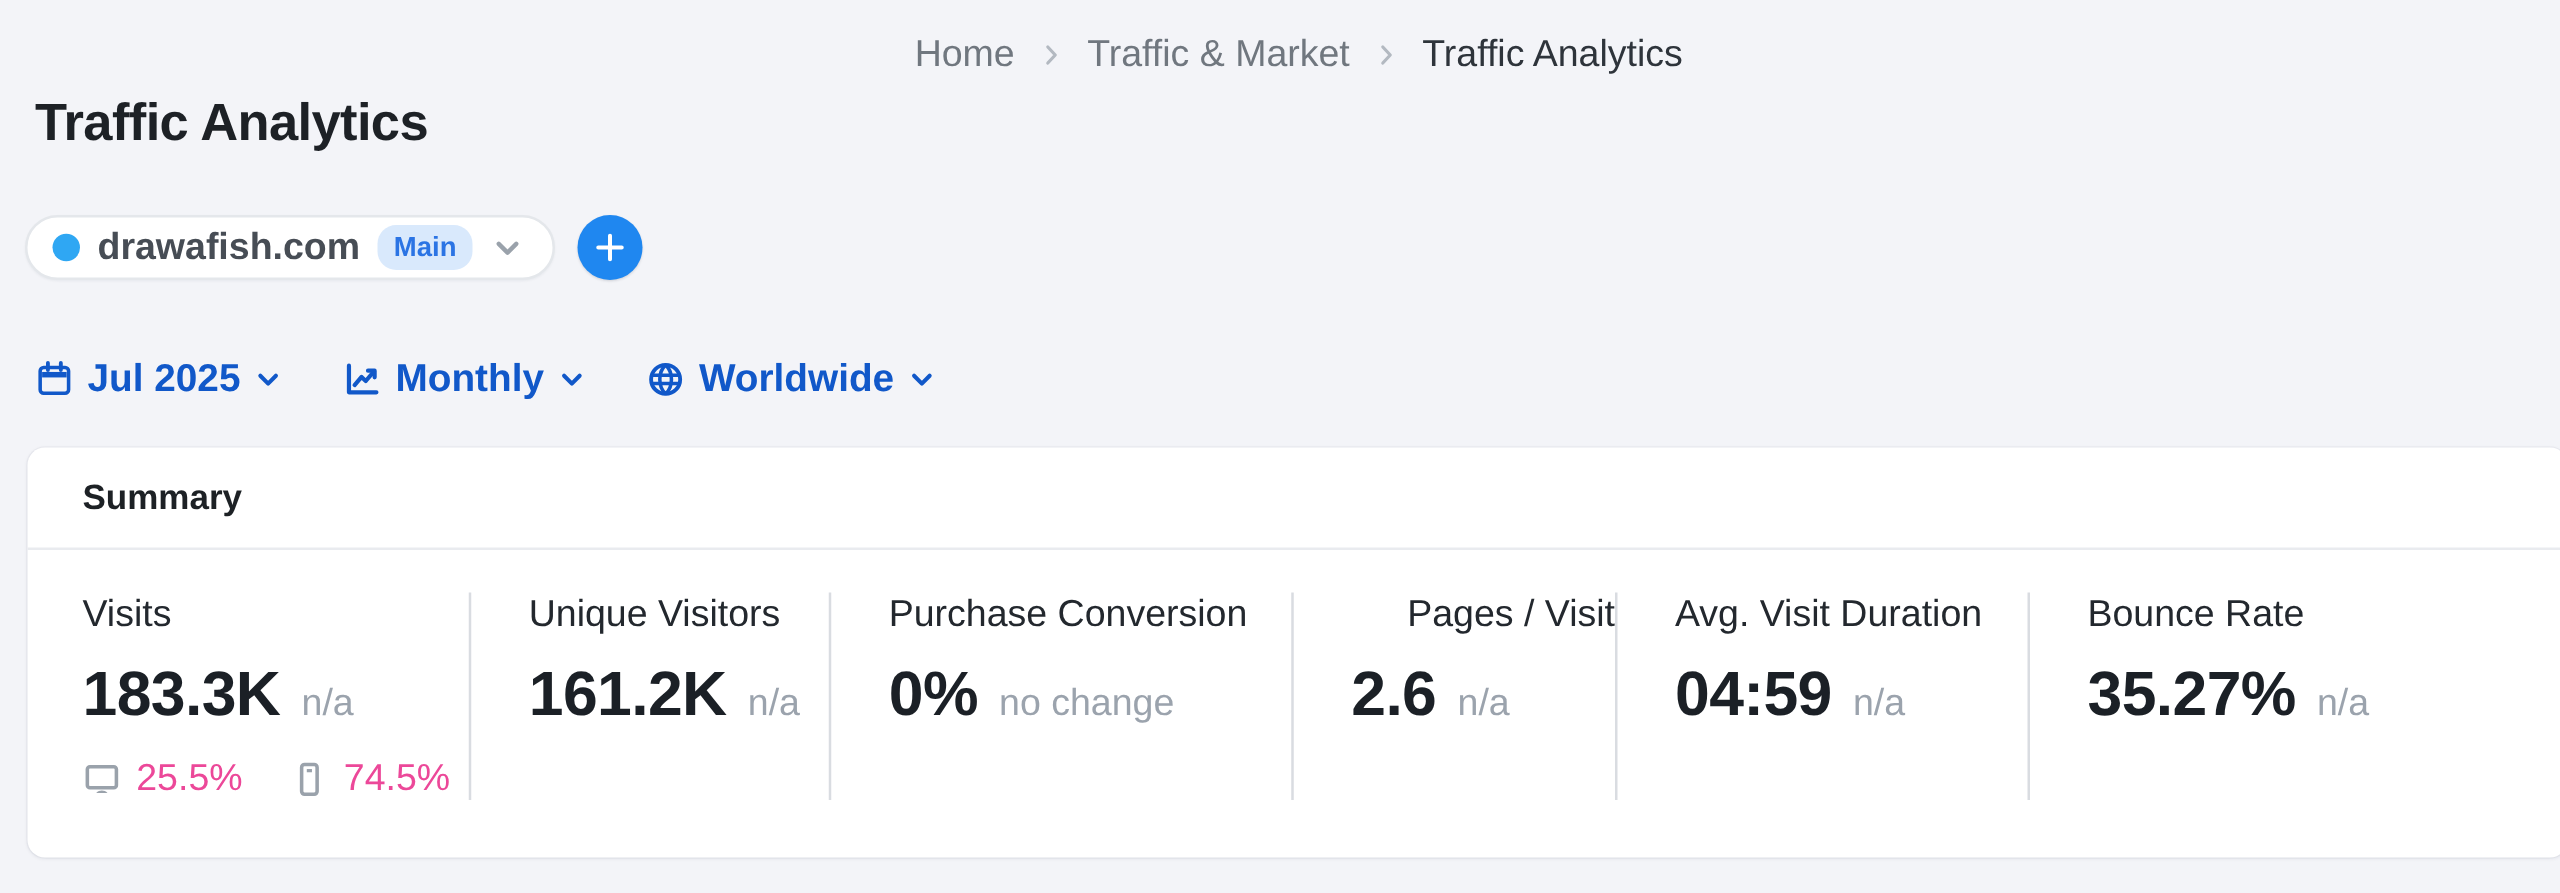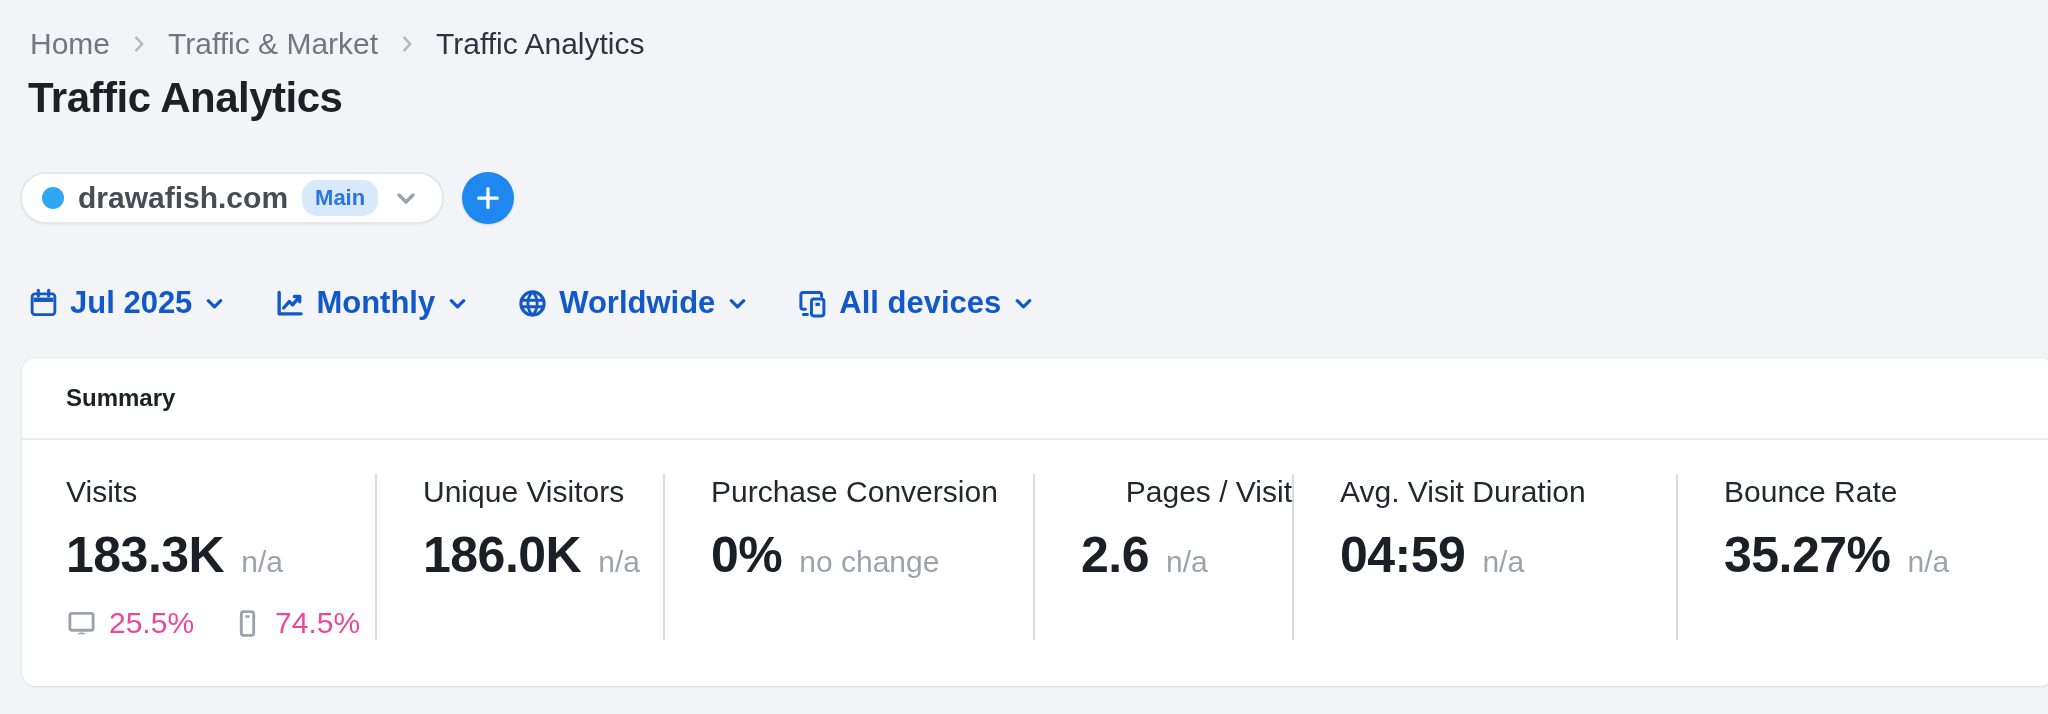--- a/index.html
+++ b/index.html
@@ -6,21 +6,21 @@
   html,body { width:2048px; height:714px; overflow:hidden; }
   body {
     background:var(--page-bg,#f3f4f8);
     font-family:"Liberation Sans","DejaVu Sans",sans-serif;
     color:#21262c;
   }
   
   .breadcrumb {
     margin:26px 0 0 30px;
     display:flex; align-items:center; gap:18px;
-    font-size:30px; line-height:36px;
+    font-size:30px; line-height:36px;justify-content:center;
   }
   .crumb { color:#70777f; cursor:pointer; }
   .crumb.current { color:#2e343b; }
   .crumb-sep { display:flex; align-items:center; }
   
   .page-title {
     margin:12px 0 0 28px;
     font-size:42px; line-height:48px; font-weight:700; color:#1d2126;
     letter-spacing:-0.5px;
   }
@@ -58,29 +58,29 @@
   .card {
     margin:38px 0 0 22px;
     width:2032px; height:328px;
     background:#fff; border-radius:14px;
     box-shadow:0 1px 3px rgba(20,30,50,.07), 0 0 0 1px rgba(20,30,50,.03);
   }
   .card-header {
     height:82px; display:flex; align-items:center;
     padding-left:44px; border-bottom:2px solid #e9ebef;
   }
-  .card-title { font-size:24px; font-weight:700; color:#1d2125; }
+  .card-title { font-size:28px; font-weight:700; color:#1d2125; }
   .metrics { display:flex; margin-top:34px; }
   .metric { padding-left:46px; }
   .metric + .metric { border-left:2px solid #d9dce1; }
   .m0 { width:353px; padding-left:44px; }
   .m1 { width:288px; }
   .m2 { width:370px; }
   .m3 { width:259px;text-align:right; }
-  .m4 { width:384px; }
+  .m4 { width:330px; }
   .m5 { flex:1; }
   .metric-label { font-size:30px; line-height:36px; color:#23282e; }
   .metric-value-row { margin-top:18px; display:flex; align-items:baseline; gap:17px; }
   .metric-value { font-size:50px; line-height:54px; font-weight:700; color:#1b2026; letter-spacing:-0.5px; }
   .metric-delta { font-size:30px; color:#9ba3ad; }
   .device-row { margin-top:24px; display:flex; align-items:center; gap:12px; font-size:30px; color:#ec4899; }
   .device-row .gap { width:14px; }
   .device-row svg { flex:none; }
 </style>
 </head>
@@ -167,36 +167,20 @@
       </svg>
     </span>
     <span>Worldwide</span>
     <span style="display:flex;">
       <svg width="23" height="23" viewBox="0 0 24 24" fill="none">
           <polyline points="5.5,9 12,15.5 18.5,9" stroke="currentColor" stroke-width="3.4" stroke-linecap="round" stroke-linejoin="round"></polyline>
         </svg>
     </span>
   </div>
 
-  <div class="filter">
-    <span style="display:flex;">
-      <svg width="31" height="31" viewBox="0 0 24 24" fill="none">
-        <path d="M6.5 16.5H4.8A1.8 1.8 0 0 1 3 14.7V5.3a1.8 1.8 0 0 1 1.8-1.8h12.4A1.8 1.8 0 0 1 19 5.3v1.2" stroke="currentColor" stroke-width="2.3" stroke-linecap="round"></path>
-        <path d="M5 20.5h3" stroke="currentColor" stroke-width="2.3" stroke-linecap="round"></path>
-        <rect x="11.2" y="8.6" width="9.6" height="13" rx="1.8" fill="#f3f4f8" stroke="currentColor" stroke-width="2.3"></rect>
-        <rect x="14.3" y="11.4" width="3.4" height="2.6" fill="currentColor"></rect>
-      </svg>
-    </span>
-    <span>All devices</span>
-    <span style="display:flex;">
-      <svg width="23" height="23" viewBox="0 0 24 24" fill="none">
-          <polyline points="5.5,9 12,15.5 18.5,9" stroke="currentColor" stroke-width="3.4" stroke-linecap="round" stroke-linejoin="round"></polyline>
-        </svg>
-    </span>
-  </div>
 
 </div>
 
 <section class="card">
   <div class="card-header">
     <span class="card-title">Summary</span>
   </div>
 
   <div class="metrics">
 
@@ -221,21 +205,21 @@
             <rect x="10.4" y="5.6" width="3.2" height="2" fill="#9aa2ab"></rect>
           </svg>
         </span>
         <span>74.5%</span>
       </div>
     </div>
 
     <div class="metric m1">
       <div class="metric-label">Unique Visitors</div>
       <div class="metric-value-row">
-        <span class="metric-value">186.0K</span>
+        <span class="metric-value">161.2K</span>
         <span class="metric-delta">n/a</span>
       </div>
     </div>
 
     <div class="metric m2">
       <div class="metric-label">Purchase Conversion</div>
       <div class="metric-value-row">
         <span class="metric-value">0%</span>
         <span class="metric-delta">no change</span>
       </div>

